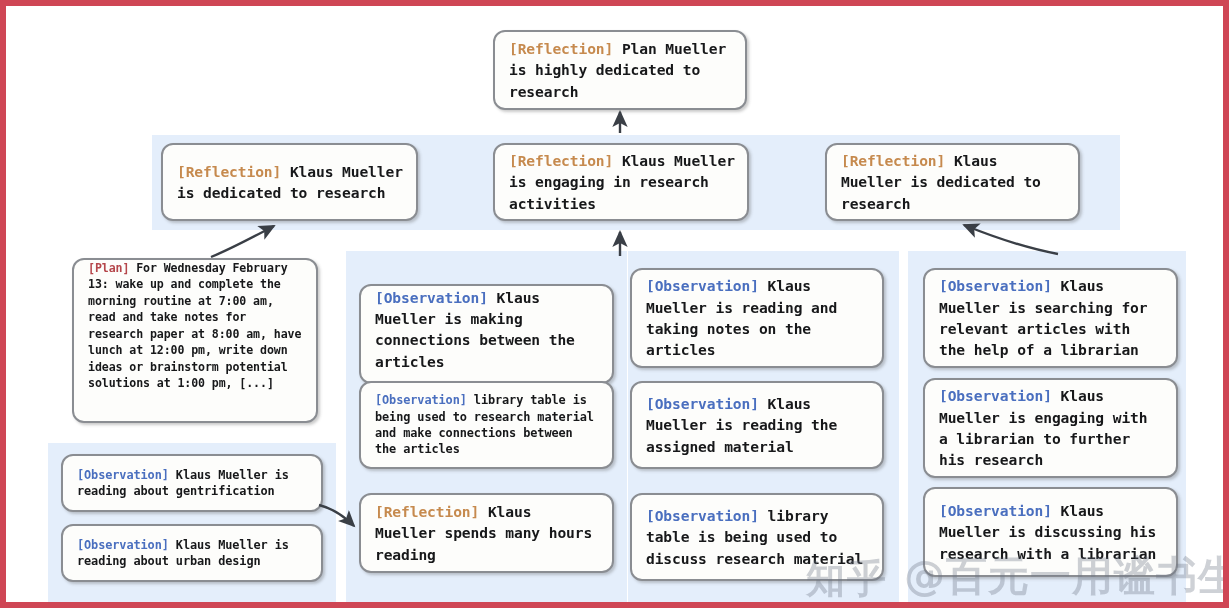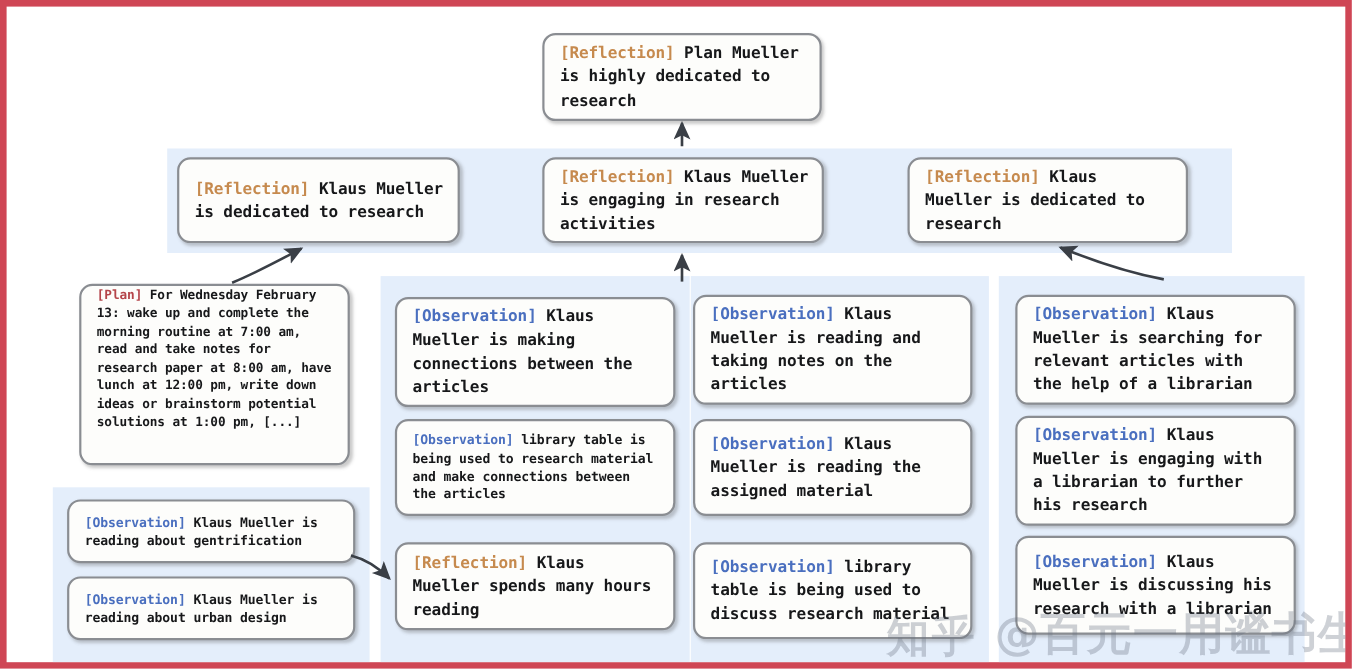--- a/index.html
+++ b/index.html
@@ -149,21 +149,21 @@
   </div>
 
   <div class="node small" style="left:55px; top:448px; width:262px; height:58px;">
     <div class="txt"><span class="tag-observation">[Observation]</span><span> Klaus Mueller is reading about gentrification</span></div>
   </div>
 
   <div class="node small" style="left:55px; top:518px; width:262px; height:58px;">
     <div class="txt"><span class="tag-observation">[Observation]</span><span> Klaus Mueller is reading about urban design</span></div>
   </div>
 
-  <div class="node" style="left:353px; top:264px; width:255px; height:100px;">
+  <div class="node" style="left:353px; top:278px; width:255px; height:100px;align-items:flex-end;">
     <div class="txt"><span class="tag-observation">[Observation]</span><span> Klaus Mueller is making connections between the articles</span></div>
   </div>
 
   <div class="node small" style="left:353px; top:375px; width:255px; height:88px;">
     <div class="txt"><span class="tag-observation">[Observation]</span><span> library table is being used to research material and make connections between the articles</span></div>
   </div>
 
   <div class="node" style="left:353px; top:487px; width:255px; height:80px;">
     <div class="txt"><span class="tag-reflection">[Reflection]</span><span> Klaus Mueller spends many hours reading</span></div>
   </div>

